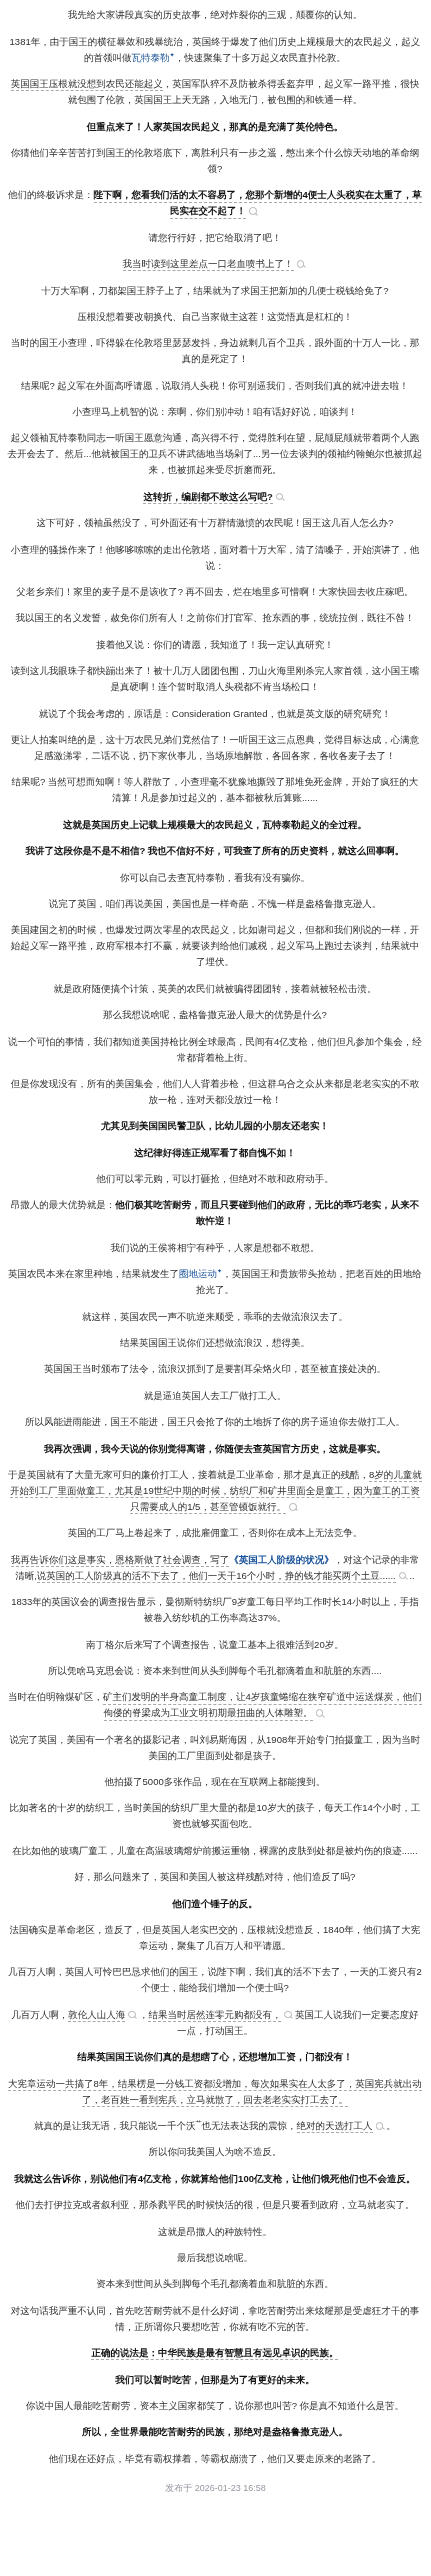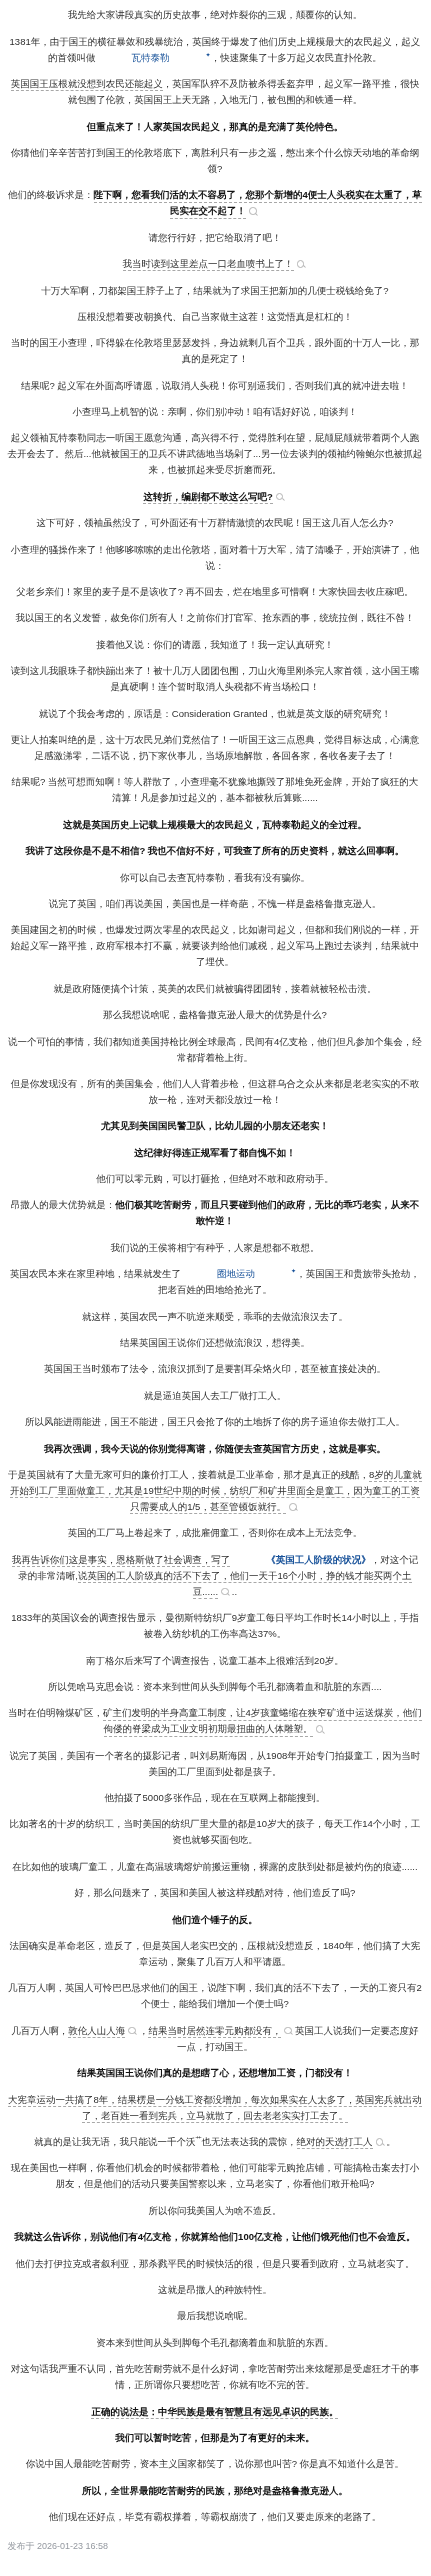--- a/index.html
+++ b/index.html
@@ -10,36 +10,36 @@
   }
   .article{
     padding:7.4px 8.6px 3.7px 7.4px;
     font-size:9.5px;
     line-height:16px;
     text-align:center;
   }
   .para{margin:0 0 10.4px 0;}
   .b{font-weight:700;color:#121212;}
   .dash{border-bottom:0.6px dashed #a8a8a8;padding-bottom:1.2px;margin-top:48px;}
-  .link{color:#175199;text-decoration:none;cursor:pointer;margin-left:36px;}
+  .link{color:#175199;text-decoration:none;cursor:pointer;}
   .link.b{color:#175199;}
   sup.sup{font-size:6.1px;line-height:0;vertical-align:super;}
   .ref-icon{
     display:inline-block;width:5.5px;height:5.5px;
     border:0.9px solid #b3b3b3;border-radius:50%;
     position:relative;margin:0 3.1px 0 3.1px;vertical-align:-0.6px;
     cursor:pointer;
   }
   .ref-icon::after{
     content:"";position:absolute;width:3.1px;height:0.9px;background:#b3b3b3;
     right:-2.5px;bottom:-0.6px;transform:rotate(45deg);
   }
   .footer-time{
     padding:1.2px 7.4px 13.5px 7.4px;
-    font-size:9px;color:#9499a0;
+    font-size:9px;color:#9499a0;text-align:center;
   }
 </style>
 </head>
 <body>
 
 <div class="article">
     <p class="para"><span class="">我先给大家讲段真实的历史故事，绝对炸裂你的三观，颠覆你的认知。</span></p>
     <p class="para"><span class="">1381年，由于国王的横征暴敛和残暴统治，英国终于爆发了他们历史上规模最大的农民起义，起义的首领叫做</span><span class="link">瓦特泰勒</span><sup class="link sup">✦</sup><span class="">，快速聚集了十多万起义农民直扑伦敦。</span></p>
     <p class="para"><span class="dash">英国国王压根就没想到农民还能起义</span><span class="">，英国军队猝不及防被杀得丢盔弃甲，起义军一路平推，很快就包围了伦敦，英国国王上天无路，入地无门，被包围的和铁通一样。</span></p>
     <p class="para"><span class="b">但重点来了！人家英国农民起义，那真的是充满了英伦特色。</span></p>
@@ -96,21 +96,20 @@
     <p class="para"><span class="">比如著名的十岁的纺织工，当时美国的纺织厂里大量的都是10岁大的孩子，每天工作14个小时，工资也就够买面包吃。</span></p>
     <p class="para"><span class="">在比如他的玻璃厂童工，儿童在高温玻璃熔炉前搬运重物，裸露的皮肤到处都是被灼伤的痕迹......</span></p>
     <p class="para"><span class="">好，那么问题来了，英国和美国人被这样残酷对待，他们造反了吗?</span></p>
     <p class="para"><span class="b">他们造个锤子的反。</span></p>
     <p class="para"><span class="">法国确实是革命老区，造反了，但是英国人老实巴交的，压根就没想造反，1840年，他们搞了大宪章运动，聚集了几百万人和平请愿。</span></p>
     <p class="para"><span class="">几百万人啊，英国人可怜巴巴恳求他们的国王，说陛下啊，我们真的活不下去了，一天的工资只有2个便士，能给我们增加一个便士吗?</span></p>
     <p class="para"><span class="">几百万人啊，</span><span class="dash">敦伦人山人海</span><span class="ref-icon"></span><span class="">，</span><span class="dash">结果当时居然连零元购都没有，</span><span class="ref-icon"></span><span class="">英国工人说我们一定要态度好一点，打动国王。</span></p>
     <p class="para"><span class="b">结果英国国王说你们真的是想瞎了心，还想增加工资，门都没有！</span></p>
     <p class="para"><span class="dash">大宪章运动一共搞了8年，结果楞是一分钱工资都没增加，每次如果实在人太多了，英国宪兵就出动了，老百姓一看到宪兵，立马就散了，回去老老实实打工去了。</span></p>
     <p class="para"><span class="">就真的是让我无语，我只能说一千个沃</span><sup class="sup">艹</sup><span class="">也无法表达我的震惊，</span><span class="dash">绝对的天选打工人</span><span class="ref-icon"></span><span class="">。</span></p>
-    <p class="para"><span class="">现在美国也一样啊，你看他们机会的时候都带着枪，他们可能零元购抢店铺，可能搞枪击案去打小朋友，但是他们的活动只要美国警察以来，立马老实了，你看他们敢开枪吗?</span></p>
     <p class="para"><span class="">所以你问我美国人为啥不造反。</span></p>
     <p class="para"><span class="b">我就这么告诉你，别说他们有4亿支枪，你就算给他们100亿支枪，让他们饿死他们也不会造反。</span></p>
     <p class="para"><span class="">他们去打伊拉克或者叙利亚，那杀戮平民的时候快活的很，但是只要看到政府，立马就老实了。</span></p>
     <p class="para"><span class="">这就是昂撒人的种族特性。</span></p>
     <p class="para"><span class="">最后我想说啥呢。</span></p>
     <p class="para"><span class="">资本来到世间从头到脚每个毛孔都滴着血和肮脏的东西。</span></p>
     <p class="para"><span class="">对这句话我严重不认同，首先吃苦耐劳就不是什么好词，拿吃苦耐劳出来炫耀那是受虐狂才干的事情，正所谓你只要想吃苦，你就有吃不完的苦。</span></p>
     <p class="para"><span class="b dash">正确的说法是：中华民族是最有智慧且有远见卓识的民族。</span></p>
     <p class="para"><span class="b">我们可以暂时吃苦，但那是为了有更好的未来。</span></p>
     <p class="para"><span class="">你说中国人最能吃苦耐劳，资本主义国家都笑了，说你那也叫苦? 你是真不知道什么是苦。</span></p>

